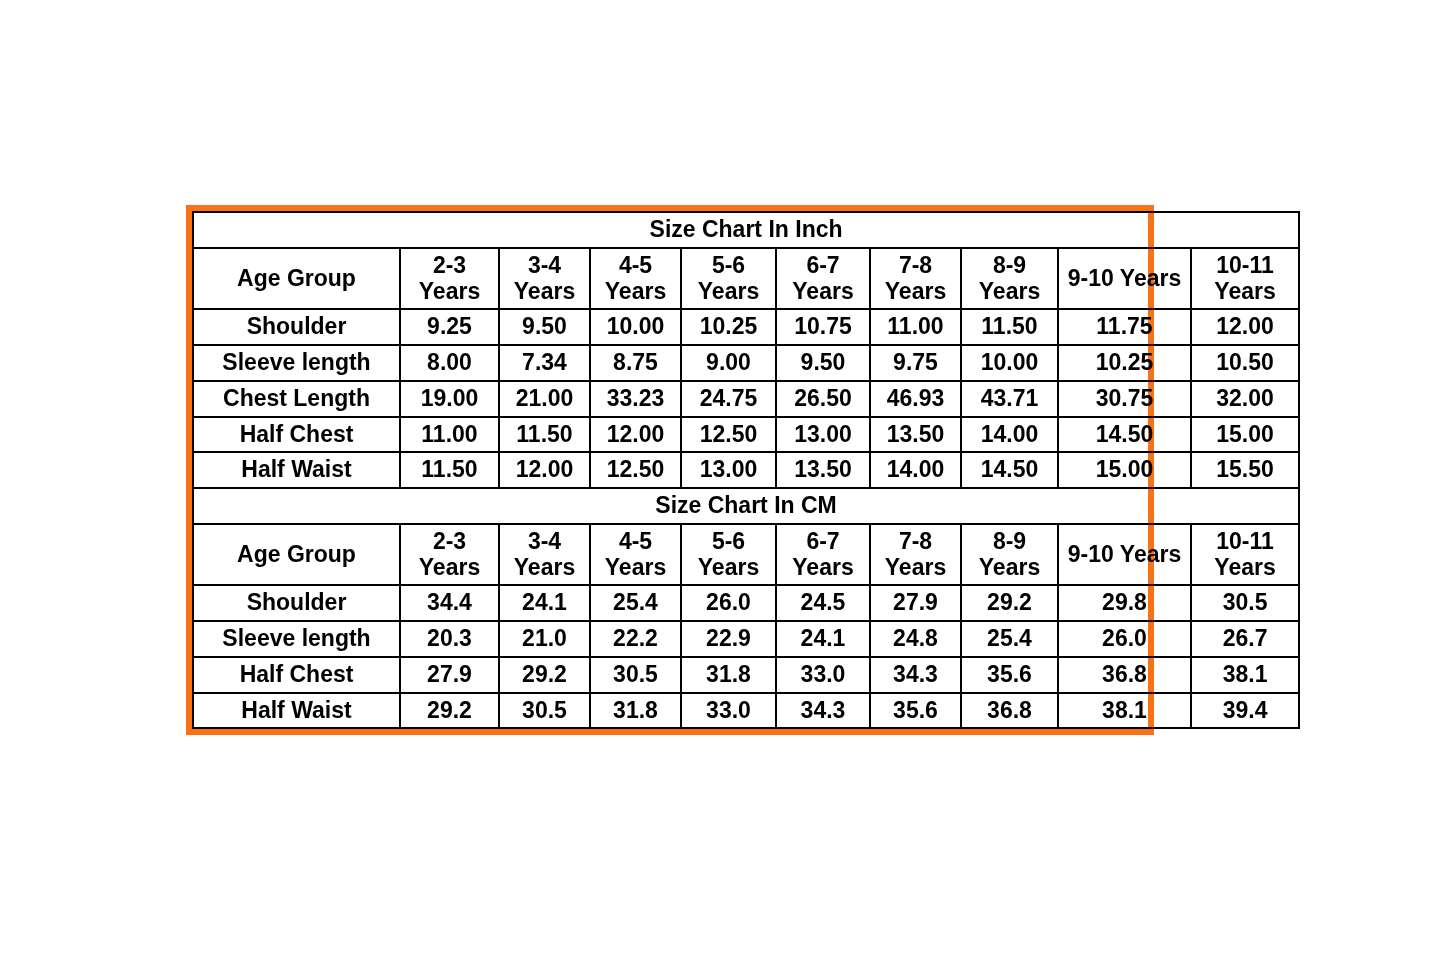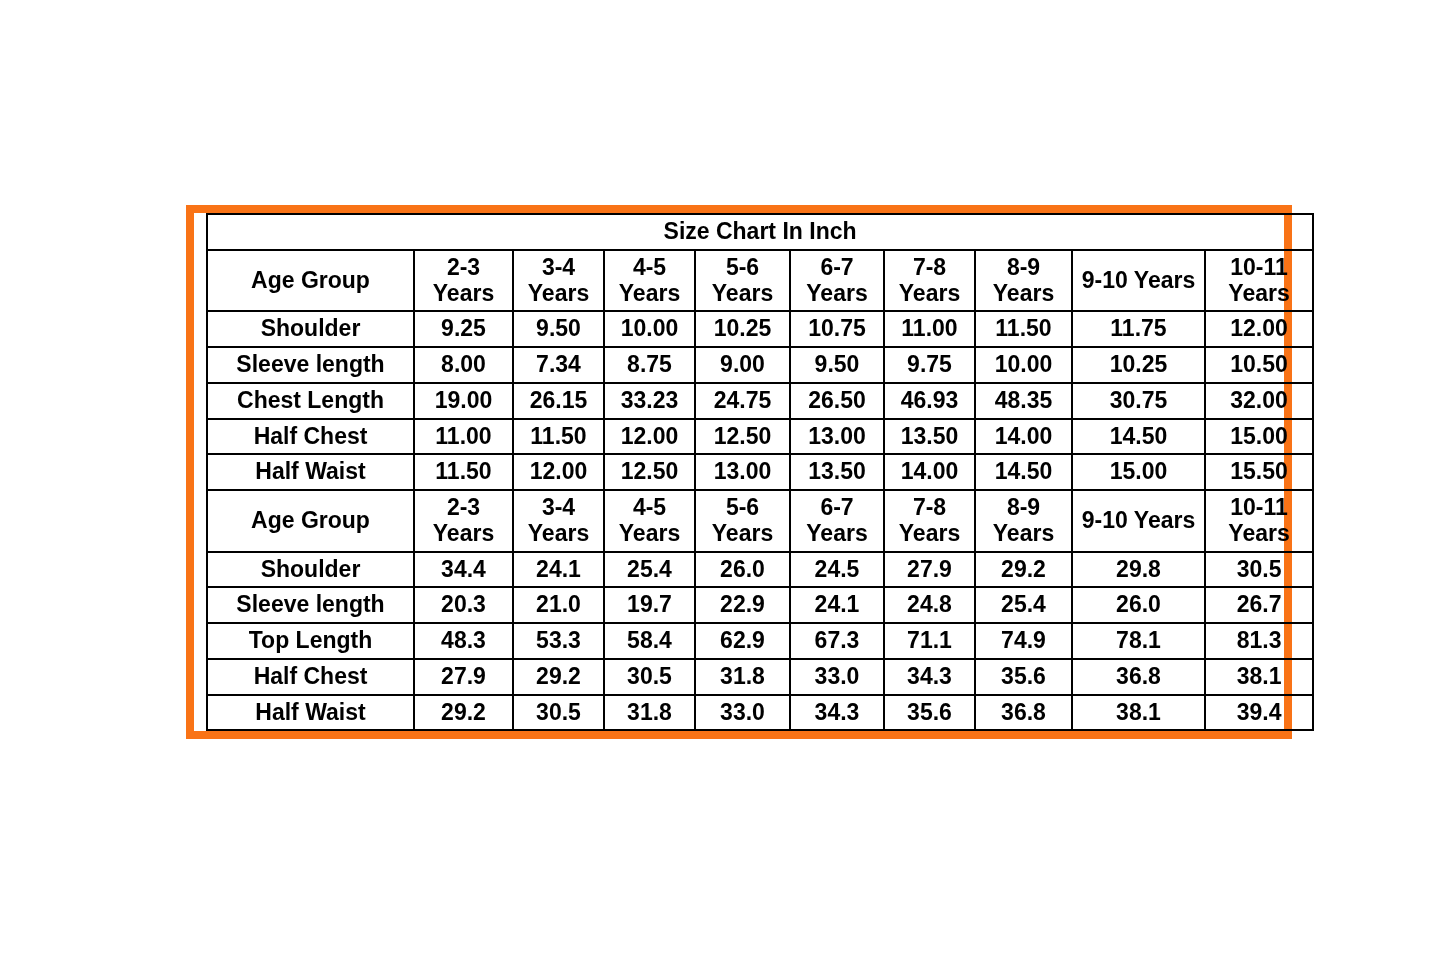--- a/index.html
+++ b/index.html
@@ -11,24 +11,23 @@
     width: 1445px;
     height: 956px;
     font-family: "Liberation Sans", sans-serif;
     position: relative;
     overflow: hidden;
   }
   #chart-wrap {
     position: absolute;
     left: 186px;
     top: 205px;
-    width: 1106px;
+    width: 968px;
     box-sizing: border-box;
-    border: 8px solid #f97316;
-    padding-left: 12px;
+    border: 6px solid #f97316;
   }
   table.size-table {
     border-collapse: collapse;
     width: 100%;
     table-layout: fixed;
   }
   table.size-table td {
     border: 2.5px solid #000000;
     text-align: center;
     vertical-align: middle;
@@ -149,26 +148,26 @@
         <td class="value">9.00</td>
         <td class="value">9.50</td>
         <td class="value">9.75</td>
         <td class="value">10.00</td>
         <td class="value">10.25</td>
         <td class="value">10.50</td>
       </tr>
       <tr>
         <td class="row-label">Chest Length</td>
         <td class="value">19.00</td>
-        <td class="value">26.15</td>
+        <td class="value">21.00</td>
         <td class="value">33.23</td>
         <td class="value">24.75</td>
         <td class="value">26.50</td>
         <td class="value">46.93</td>
-        <td class="value">48.35</td>
+        <td class="value">43.71</td>
         <td class="value">30.75</td>
         <td class="value">32.00</td>
       </tr>
       <tr>
         <td class="row-label">Half Chest</td>
         <td class="value">11.00</td>
         <td class="value">11.50</td>
         <td class="value">12.00</td>
         <td class="value">12.50</td>
         <td class="value">13.00</td>
@@ -184,20 +183,23 @@
         <td class="value">12.50</td>
         <td class="value">13.00</td>
         <td class="value">13.50</td>
         <td class="value">14.00</td>
         <td class="value">14.50</td>
         <td class="value">15.00</td>
         <td class="value">15.50</td>
       </tr>
 
       <tr>
+        <td class="section-title" colspan="10">Size Chart In CM</td>
+      </tr>
+      <tr>
         <td class="row-label">Age Group</td>
         <td class="age-head">
           <span class="l1">2-3</span>
           <span class="l2">Years</span>
         </td>
         <td class="age-head">
           <span class="l1">3-4</span>
           <span class="l2">Years</span>
         </td>
         <td class="age-head">
@@ -238,39 +240,27 @@
         <td class="value">24.5</td>
         <td class="value">27.9</td>
         <td class="value">29.2</td>
         <td class="value">29.8</td>
         <td class="value">30.5</td>
       </tr>
       <tr>
         <td class="row-label">Sleeve length</td>
         <td class="value">20.3</td>
         <td class="value">21.0</td>
-        <td class="value">19.7</td>
+        <td class="value">22.2</td>
         <td class="value">22.9</td>
         <td class="value">24.1</td>
         <td class="value">24.8</td>
         <td class="value">25.4</td>
         <td class="value">26.0</td>
         <td class="value">26.7</td>
-      </tr>
-      <tr>
-        <td class="row-label">Top Length</td>
-        <td class="value">48.3</td>
-        <td class="value">53.3</td>
-        <td class="value">58.4</td>
-        <td class="value">62.9</td>
-        <td class="value">67.3</td>
-        <td class="value">71.1</td>
-        <td class="value">74.9</td>
-        <td class="value">78.1</td>
-        <td class="value">81.3</td>
       </tr>
       <tr>
         <td class="row-label">Half Chest</td>
         <td class="value">27.9</td>
         <td class="value">29.2</td>
         <td class="value">30.5</td>
         <td class="value">31.8</td>
         <td class="value">33.0</td>
         <td class="value">34.3</td>
         <td class="value">35.6</td>

